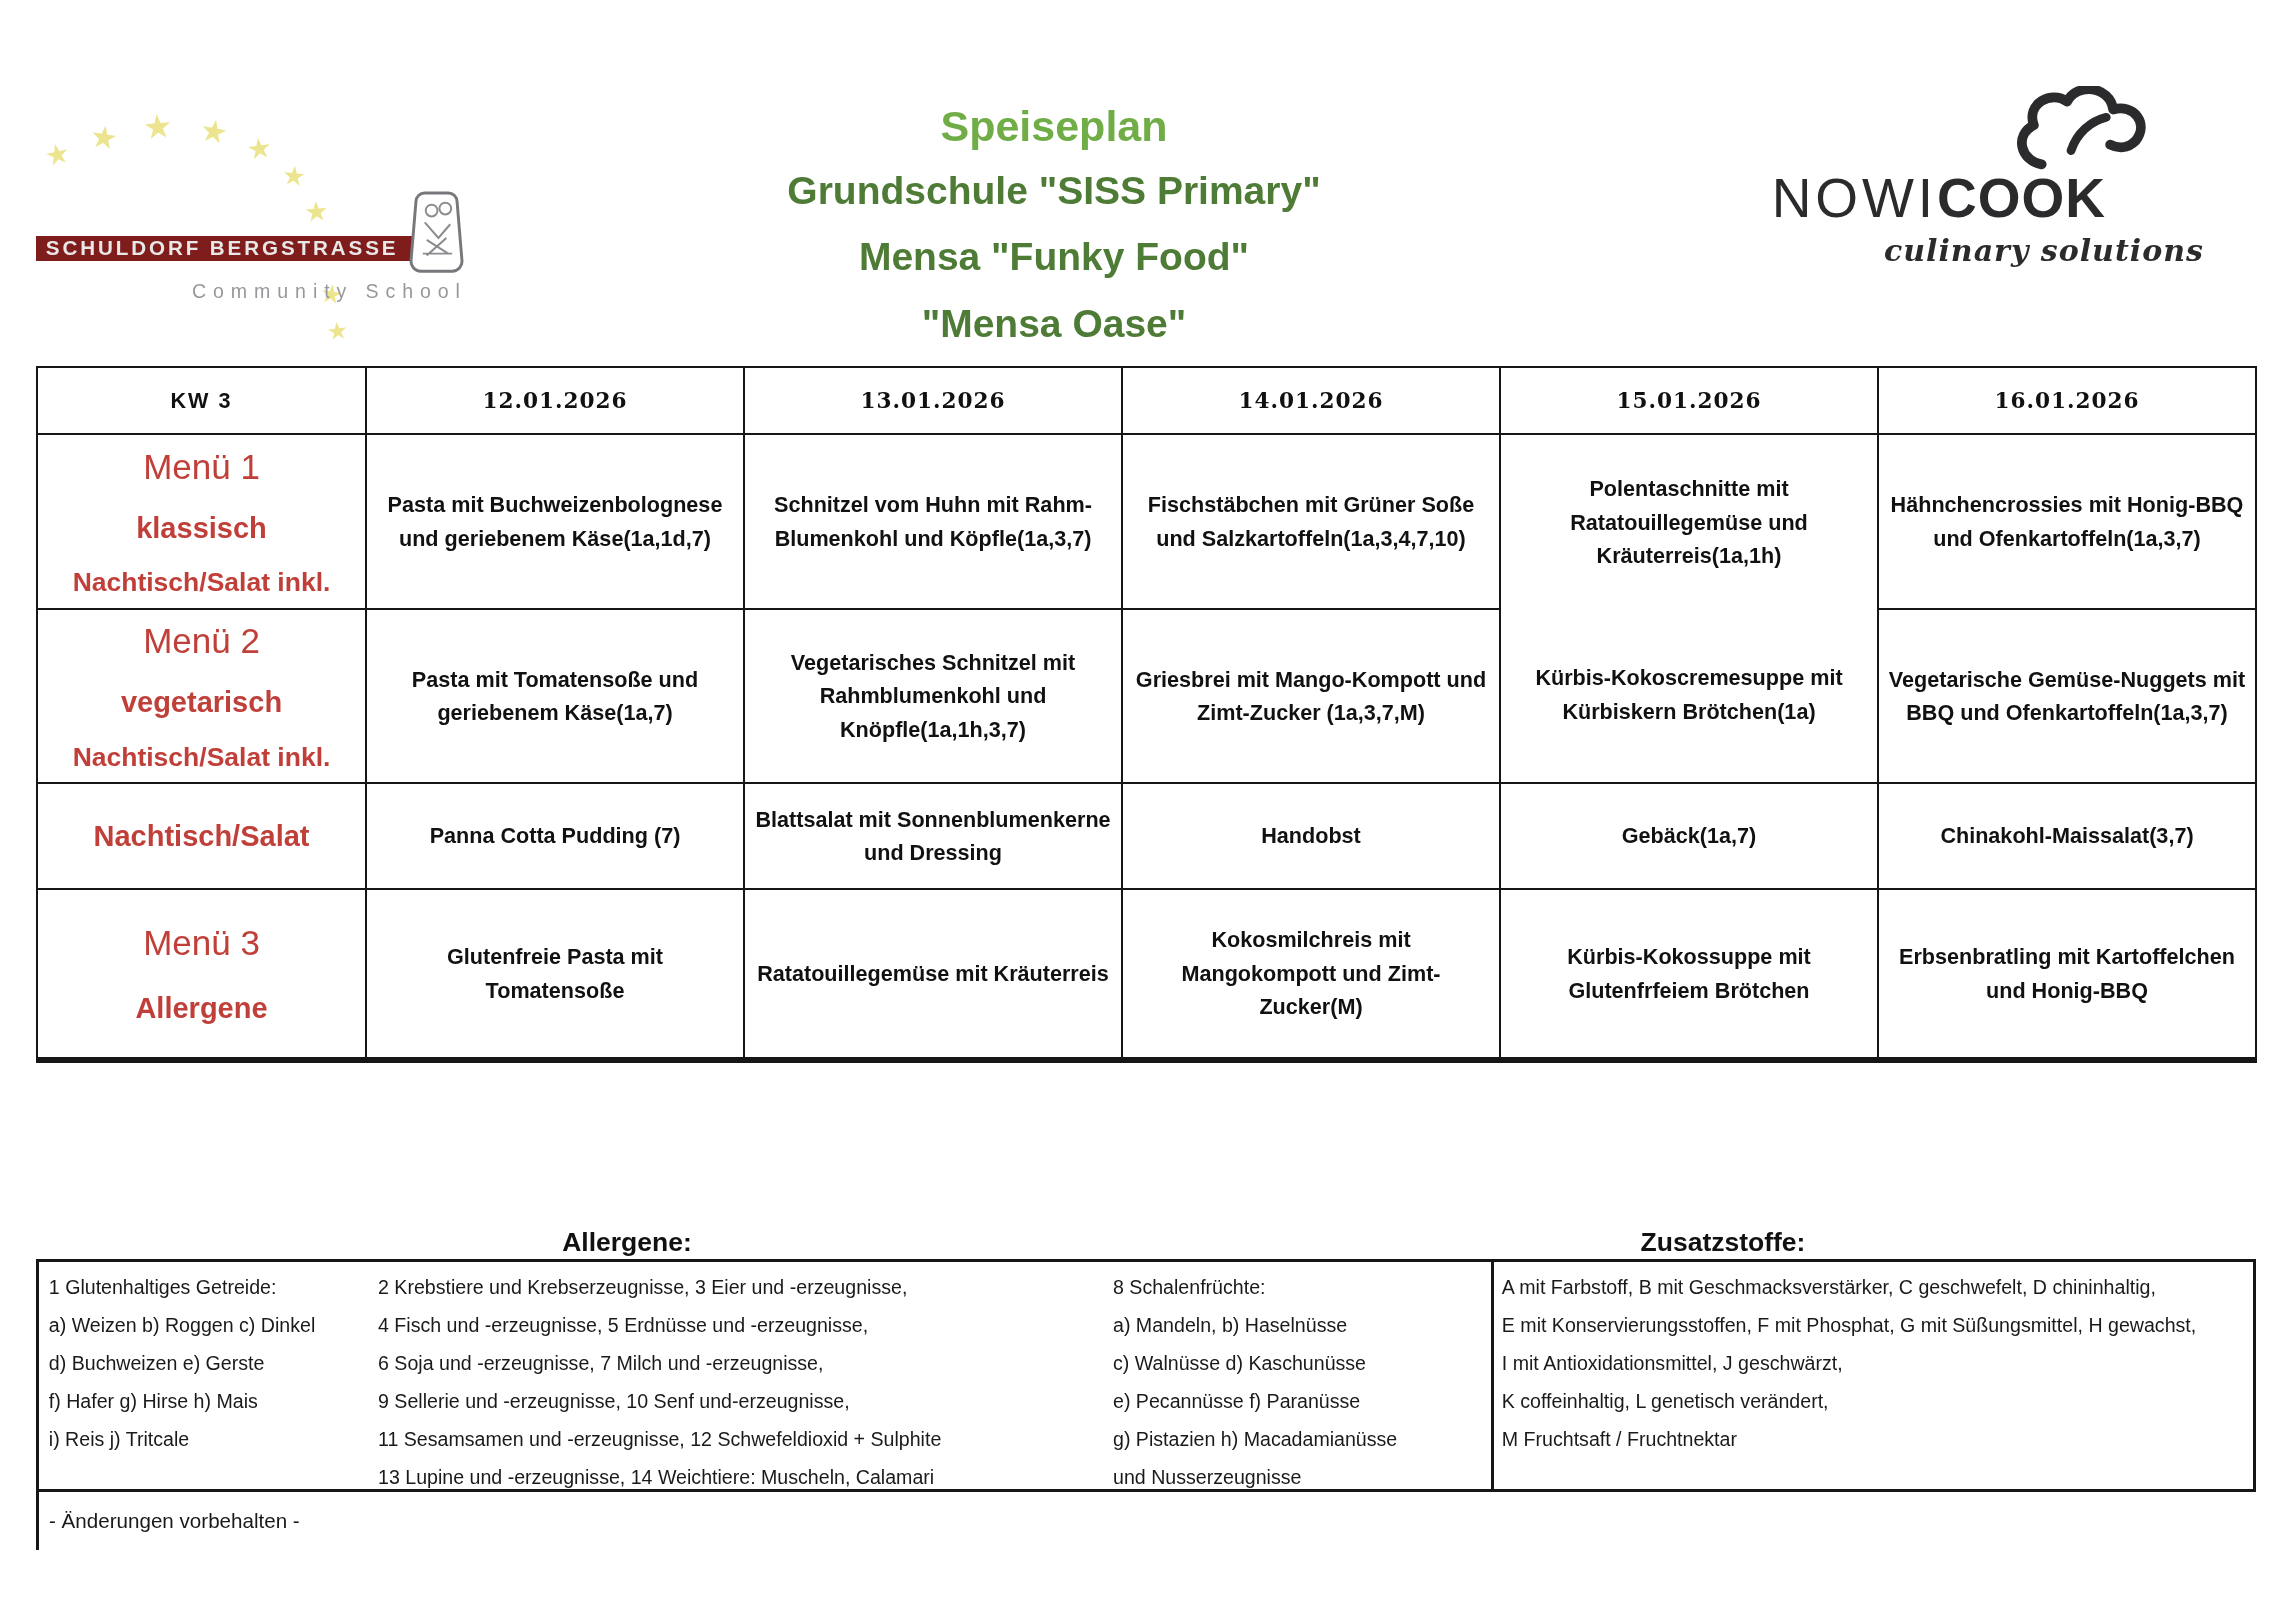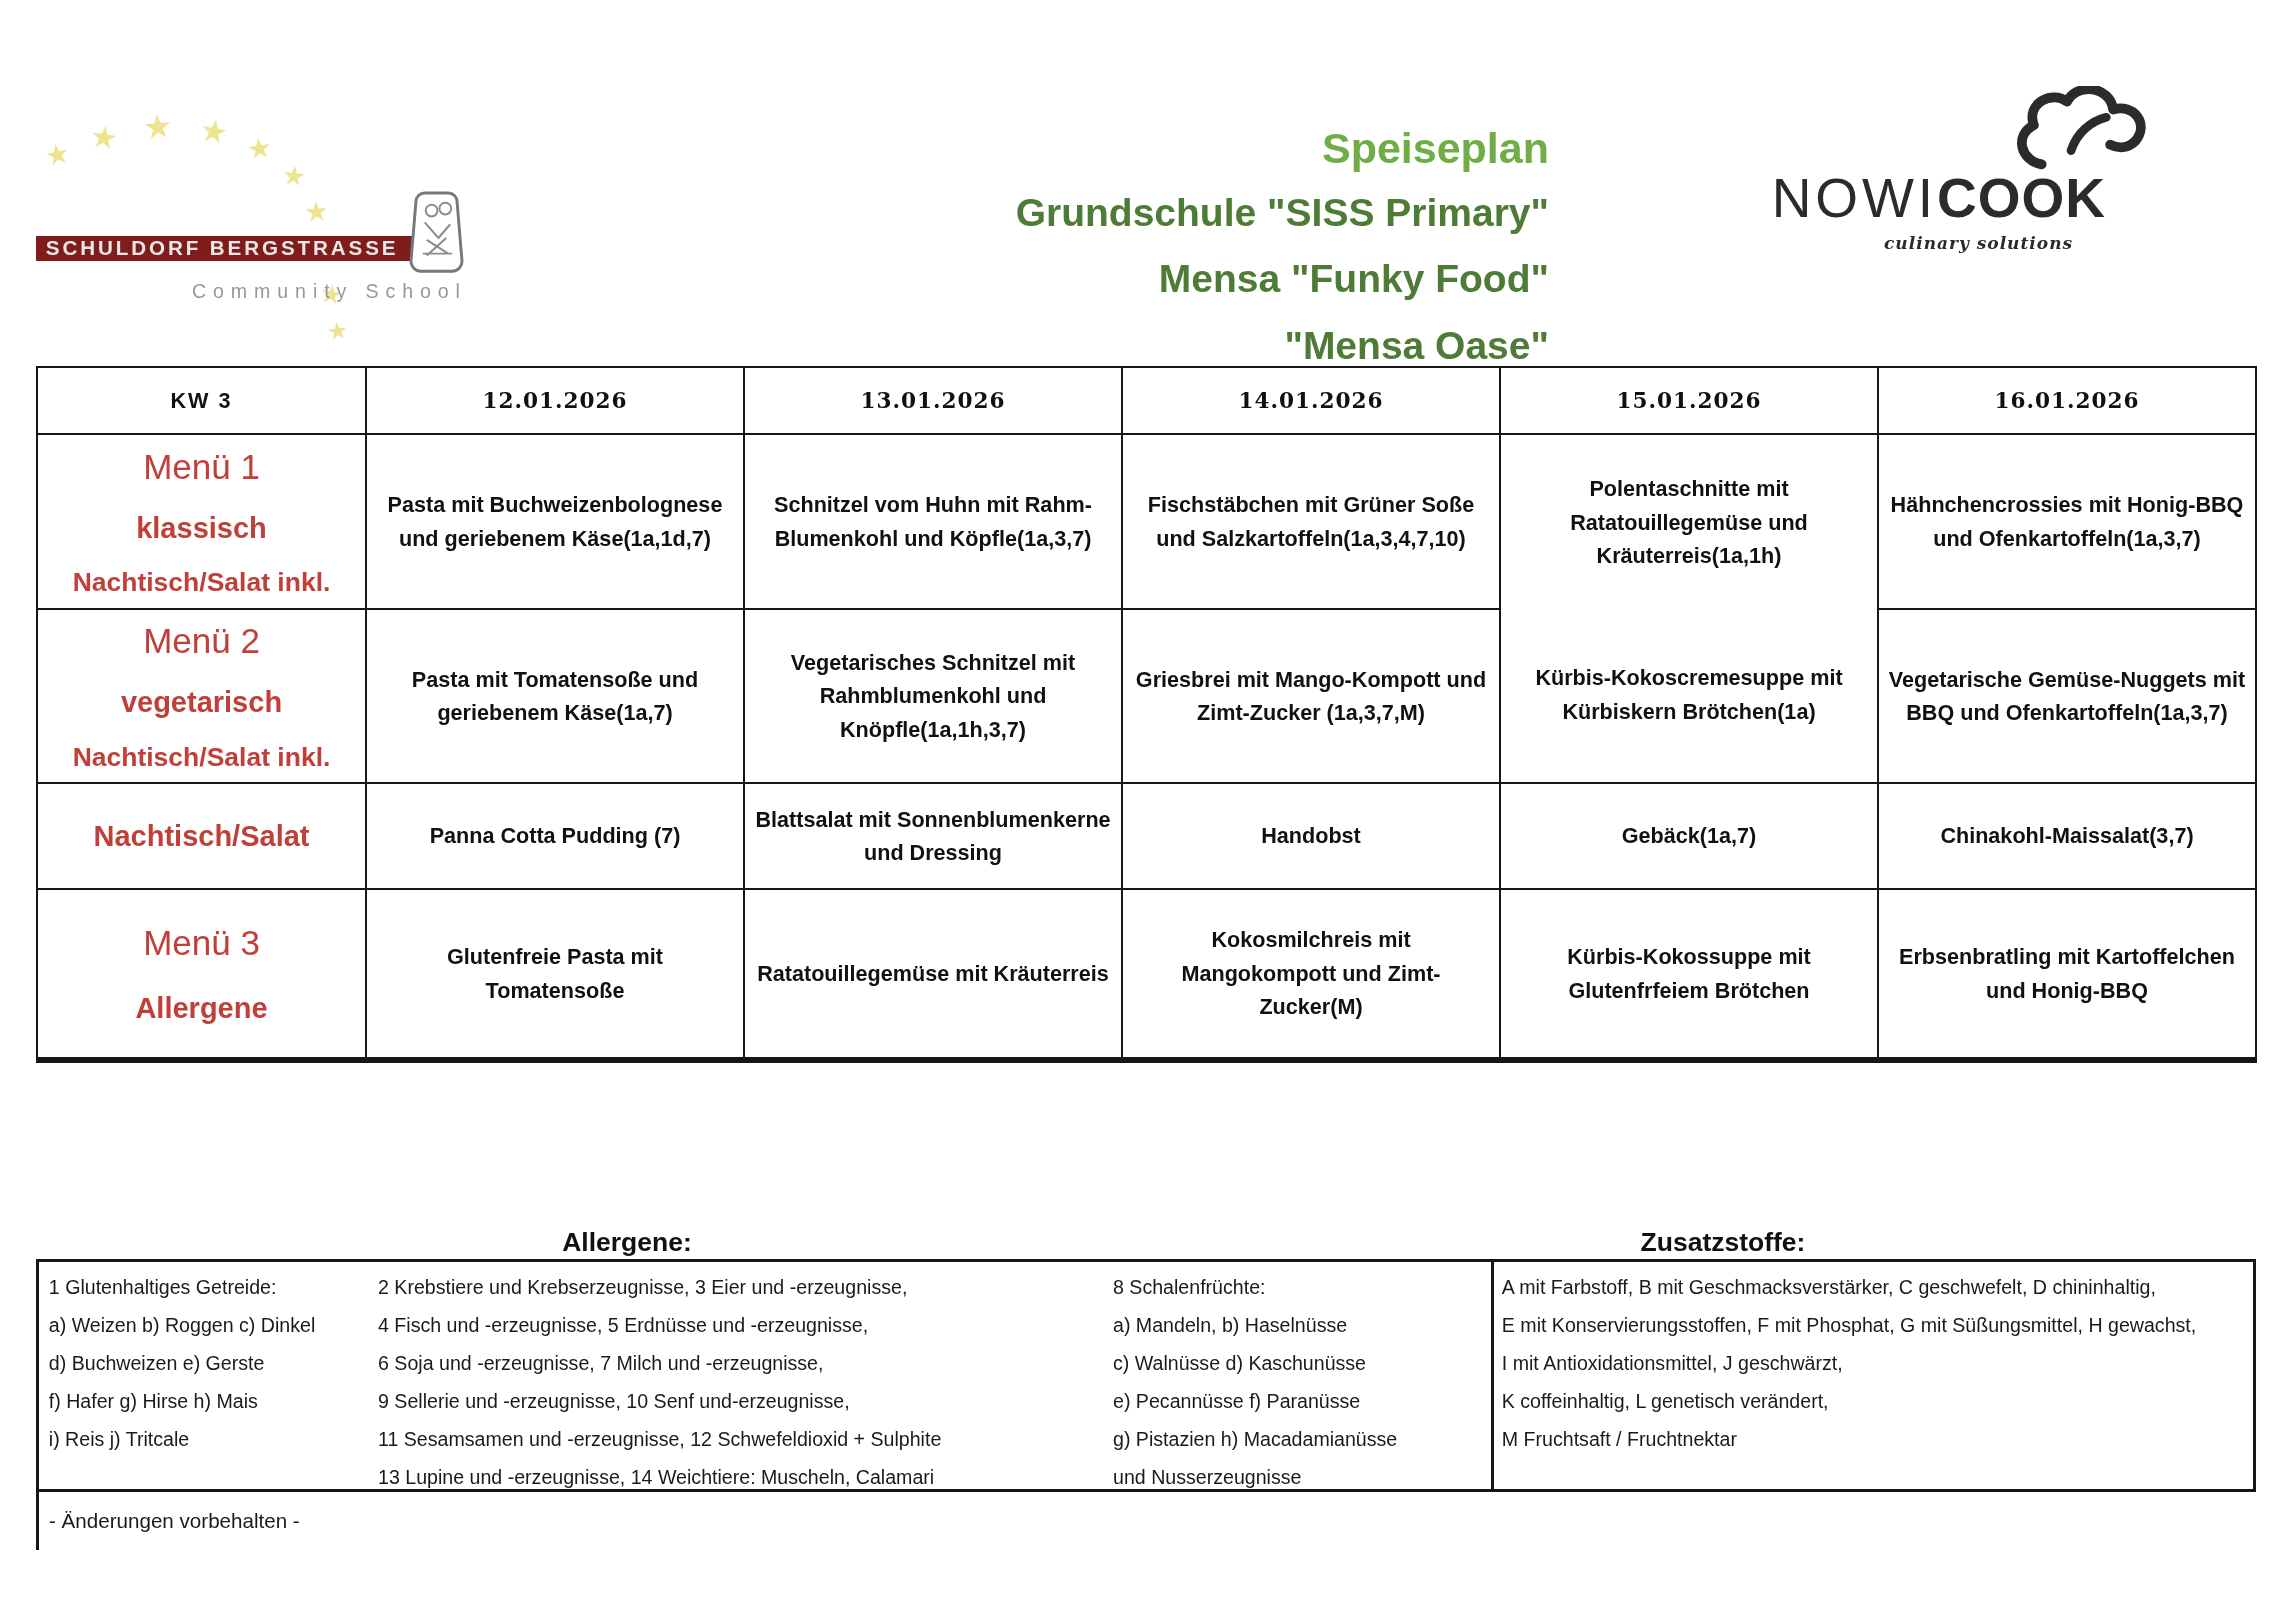--- a/index.html
+++ b/index.html
@@ -8,32 +8,32 @@
 
   
   .star{position:absolute;color:#ECE48F;font-size:29px;line-height:1;}
   #school-bar{position:absolute;left:36px;top:236px;width:420px;height:24.5px;background:#7f1d1d;
               display:flex;align-items:center;padding-left:9.8px;box-sizing:border-box;}
   #school-bar .bartext{font-weight:bold;font-size:20.6px;letter-spacing:2.9px;color:#E8E8E6;white-space:nowrap;}
   #school-sub{position:absolute;left:192px;top:280px;font-size:19.6px;letter-spacing:6.9px;color:#97989B;white-space:nowrap;}
   #school-emblem{position:absolute;left:405px;top:189px;}
 
   
-  #titles{position:absolute;left:559px;top:124px;width:990px;text-align:right;}
+  #titles{position:absolute;left:559px;top:102px;width:990px;text-align:center;}
   #titles .t1{font-size:43px;font-weight:bold;color:#70AD47;margin-bottom:17.6px;}
   #titles .t2,#titles .t3,#titles .t4{font-size:39px;font-weight:bold;color:#4E7B35;margin-bottom:22.5px;}
   #titles .t4{margin-bottom:0;}
 
   
   #vendor{position:absolute;left:1759px;top:88px;width:510px;height:206px;}
   #vendor-word{position:absolute;left:12.7px;top:78px;display:flex;align-items:flex-start;color:#2B2B2D;}
   #vendor-word .thin{font-size:55px;font-weight:400;letter-spacing:3.9px;}
   #vendor-word .bold{font-size:55px;font-weight:800;letter-spacing:1px;}
   #vendor-tag{position:absolute;left:125px;top:145px;font-family:"DejaVu Serif",serif;
-              font-style:italic;font-weight:bold;font-size:17px;color:#2B2B2D;letter-spacing:1px;}
+              font-style:italic;font-weight:bold;font-size:30px;color:#2B2B2D;letter-spacing:1px;}
   #chef-hat{position:absolute;left:253px;top:-2px;}
 
   
   #menu-table{position:absolute;left:36px;top:366px;border-collapse:collapse;table-layout:fixed;width:2221px;}
   #menu-table td{border:2.9px solid #161616;text-align:center;vertical-align:middle;
                  font-weight:bold;font-size:21.6px;line-height:1.55;padding:0 9.8px;color:#111;}
   #menu-table tr.lastrow td{border-bottom-width:6.9px;}
   td.week{font-size:47px;font-weight:bold;color:var(--red);letter-spacing:2px;}
   td.date{font-family:"DejaVu Serif",serif;font-size:27.4px;font-weight:bold;color:var(--red);letter-spacing:1px;}
   .lblwrap{display:flex;flex-direction:column;align-items:center;justify-content:center;gap:11.8px;color:var(--red);}

